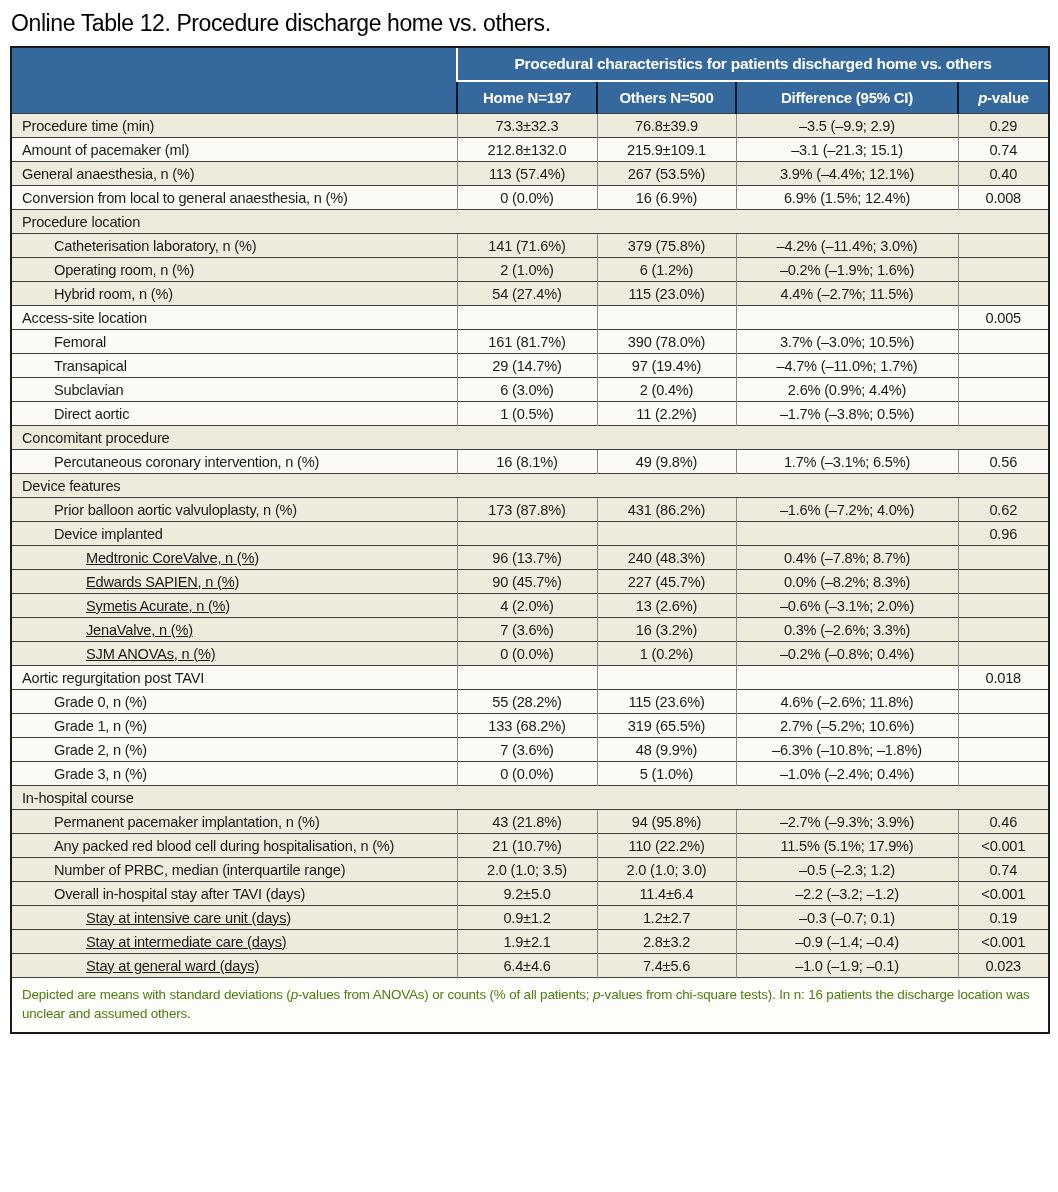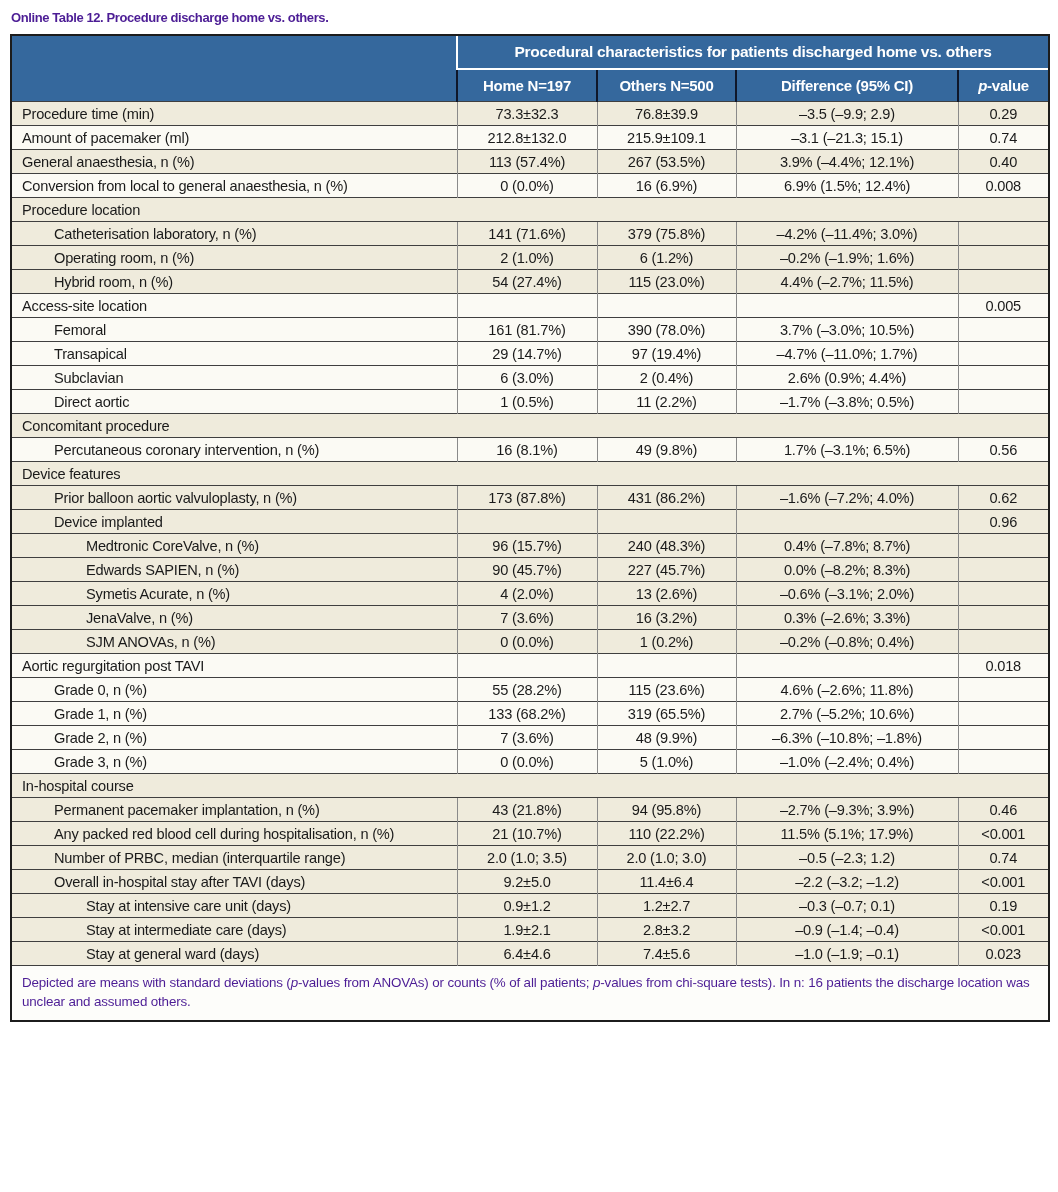--- a/index.html
+++ b/index.html
@@ -8,24 +8,24 @@
     width: 1058px;
     height: 1192px;
     overflow: hidden;
     background: #ffffff;
     font-family: "Liberation Sans", sans-serif;
   }
   .page {
     padding: 6px 10px 0 10px;
   }
   .table-title {
-    font-size: 13px;
-    font-weight: 700;
+    font-size: 23px;
+    font-weight: 400;
     letter-spacing: -0.4px;
-    color: #4c1d95;
+    color: #000000;
     margin: 4px 0 9px 1px;
   }
   .tbl-wrap {
     width: 1036px;
     border: 2px solid var(--outer_border, #1c1c1c);
   }
   table {
     border-collapse: collapse;
     width: 100%;
     table-layout: fixed;
@@ -65,32 +65,32 @@
     color: #1a1a1a;
     letter-spacing: -0.2px;
     vertical-align: middle;
     padding: 0;
   }
   tbody tr.shade-cream td { background: var(--row_cream, #efebdc); }
   tbody tr.shade-white td { background: var(--row_white, #fbfaf4); }
   td.lbl { text-align: left; }
   td.ind0 { padding-left: 10px; }
   td.ind1 { padding-left: 42px; }
-  td.ind2 { padding-left: 74px; }
+  td.ind2 { padding-left: 74px; text-decoration: underline; }
   td.val {
     text-align: center;
     border-left: 1px solid var(--col_border, #8a8a8a);
   }
   tfoot td {
     background: var(--footer_bg, #fdfdfa);
     border-top: 1px solid var(--row_border, #3f3f3f);
     font-size: 13.4px;
     line-height: 1.42;
     letter-spacing: -0.15px;
-    color: #4c1d95;
+    color: #4d7c0f;
     padding: 7px 10px 9px 10px;
     text-align: left;
   }
 </style>
 </head>
 <body>
 
 <div class="page">
   <div class="table-title">Online Table 12. Procedure discharge home vs. others.</div>
 
@@ -225,21 +225,21 @@
           </tr>
           <tr class="shade-cream">
             <td class="lbl ind1">Device implanted</td>
             <td class="val"></td>
             <td class="val"></td>
             <td class="val"></td>
             <td class="val">0.96</td>
           </tr>
           <tr class="shade-cream">
             <td class="lbl ind2">Medtronic CoreValve, n (%)</td>
-            <td class="val">96 (15.7%)</td>
+            <td class="val">96 (13.7%)</td>
             <td class="val">240 (48.3%)</td>
             <td class="val">0.4% (–7.8%; 8.7%)</td>
             <td class="val"></td>
           </tr>
           <tr class="shade-cream">
             <td class="lbl ind2">Edwards SAPIEN, n (%)</td>
             <td class="val">90 (45.7%)</td>
             <td class="val">227 (45.7%)</td>
             <td class="val">0.0% (–8.2%; 8.3%)</td>
             <td class="val"></td>

